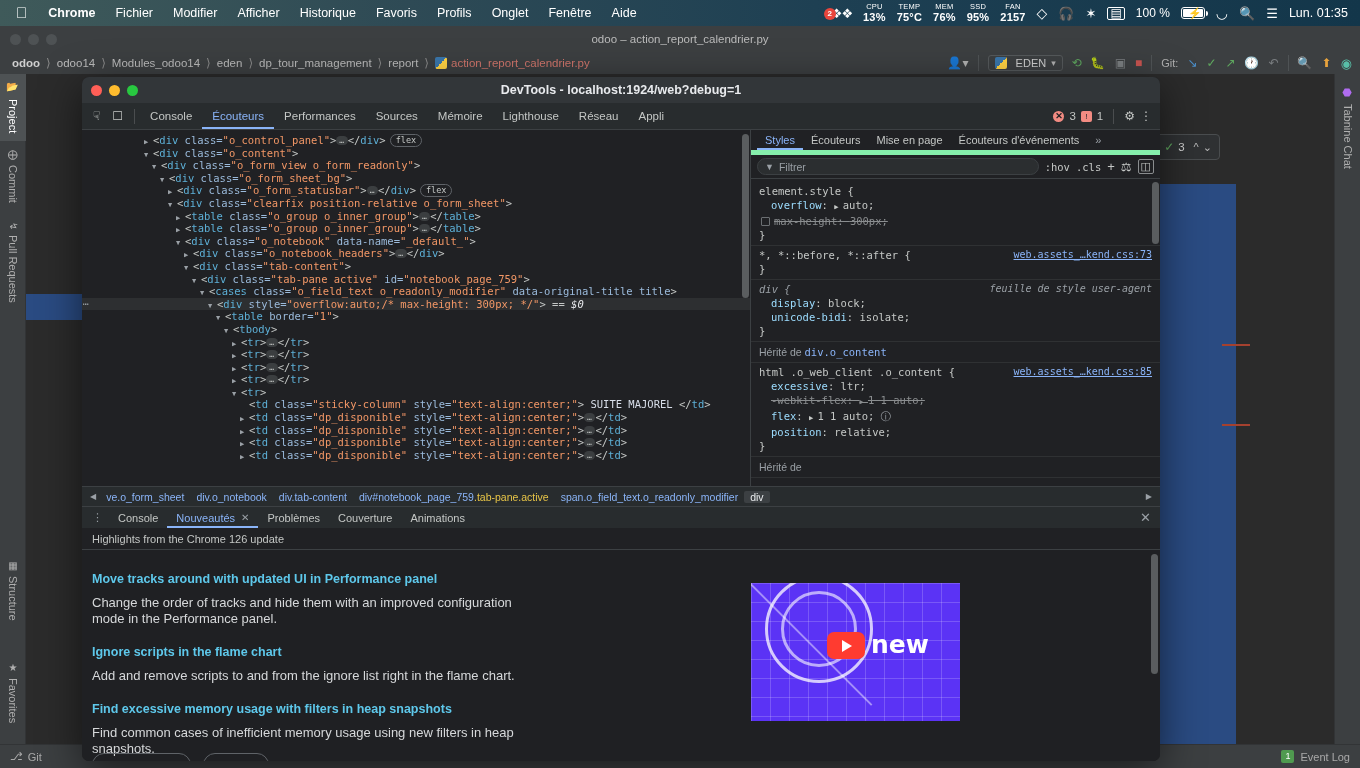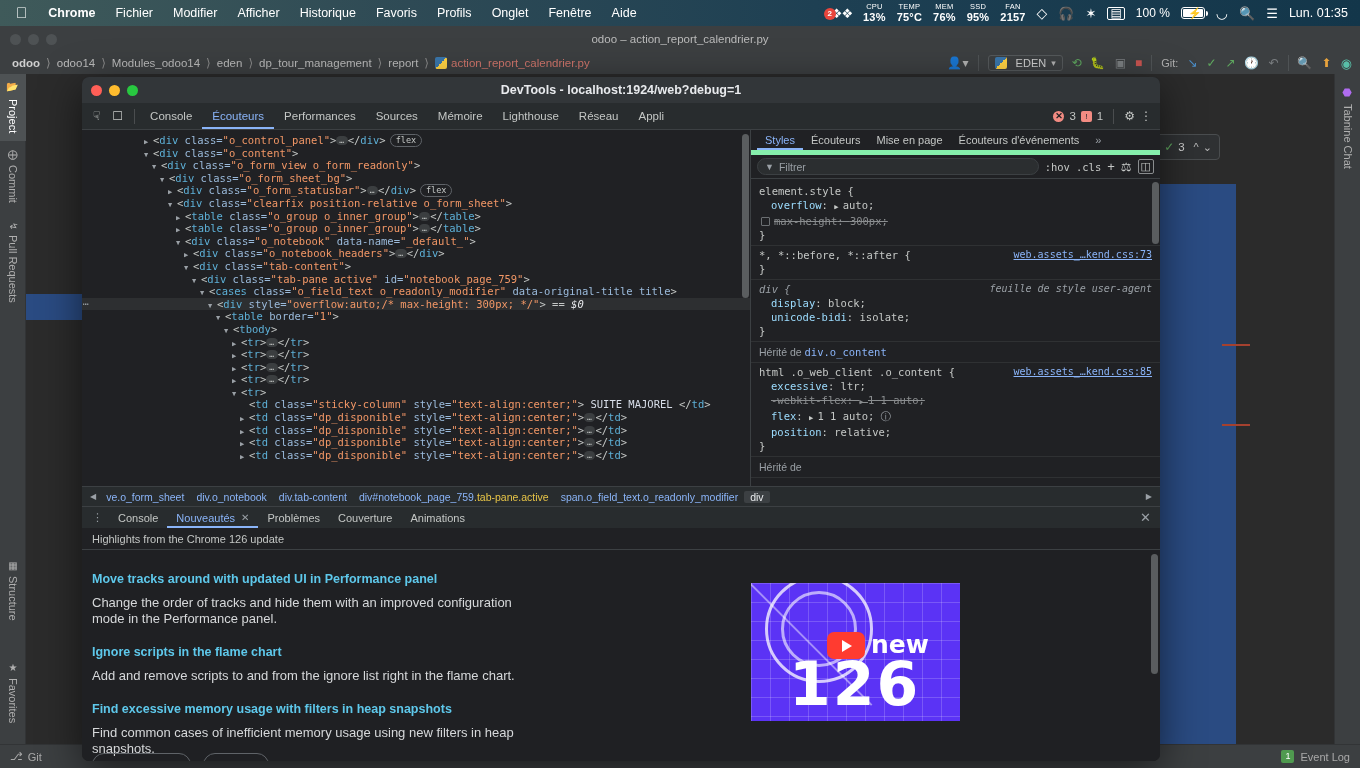--- a/index.html
+++ b/index.html
@@ -563,21 +563,20 @@
       <p class="wn-p">Find common cases of inefficient memory usage using new filters in heap snapshots.</p>
 
       <div class="wn-img">
         <div class="grid"></div>
         <div class="diagA"></div>
 
         <div class="c1"></div>
         <div class="c2"></div>
         <div class="yt"></div>
         <div class="wn-new">new</div>
-        <div class="wn-126">126</div>
       </div>
 
       <div class="wn-btns">
         <button class="wn-btn">En savoir plus</button>
         <button class="wn-btn">Fermer</button>
       </div>
     </div>
   </div>
 </div>
 

